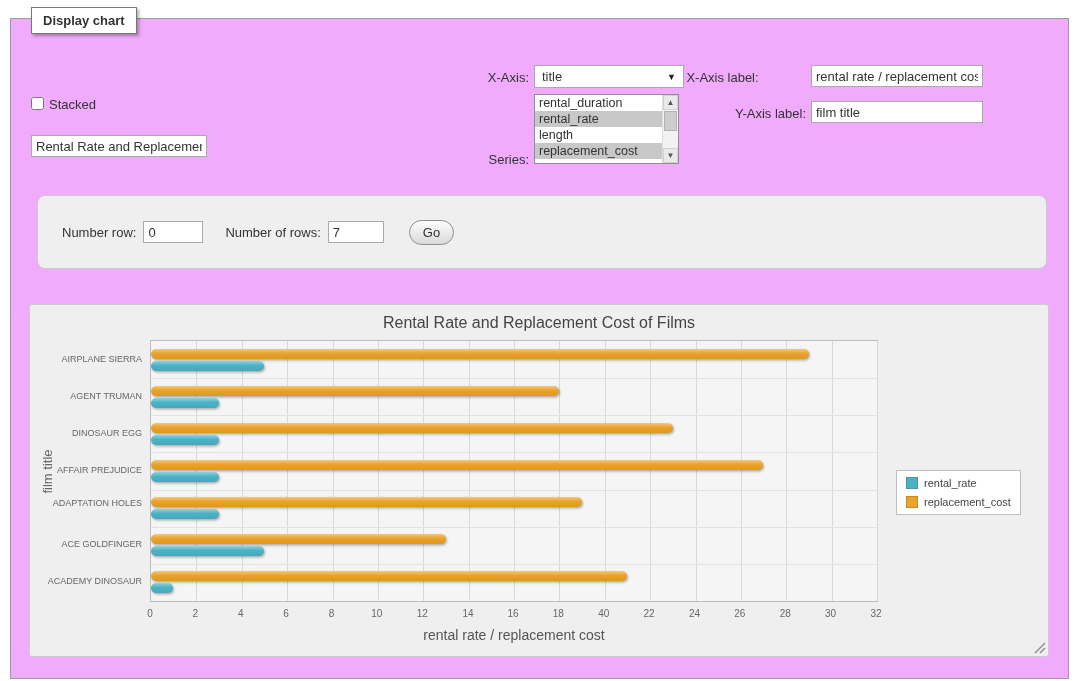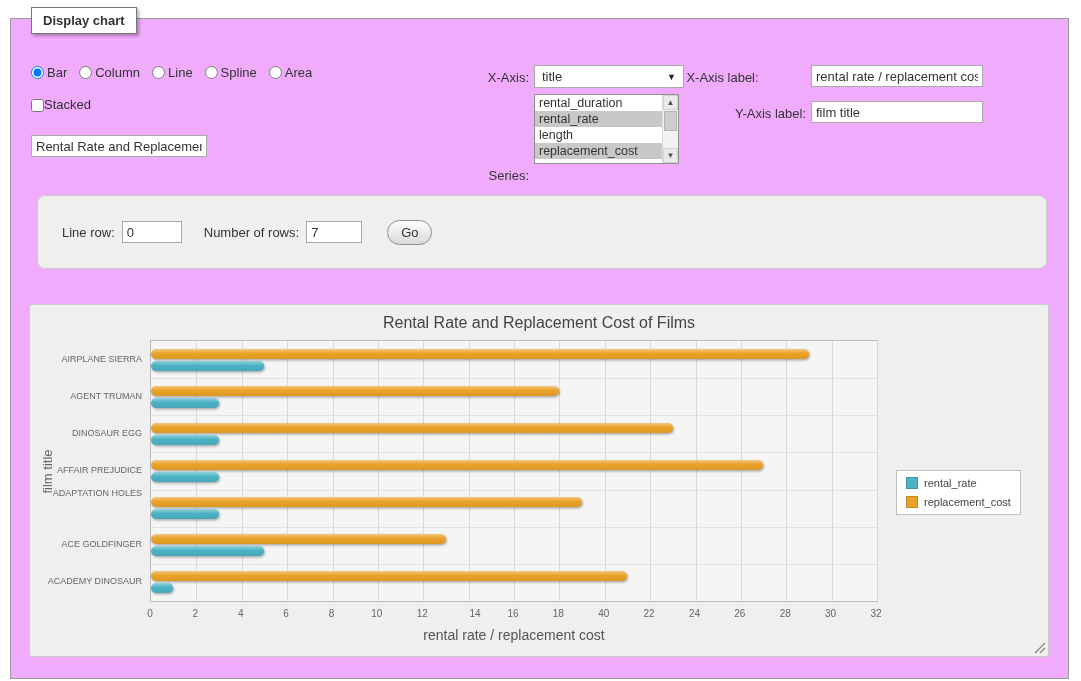--- a/index.html
+++ b/index.html
@@ -8,27 +8,27 @@
     font-family:"Liberation Sans", sans-serif; font-size:13px; color:#333; background:#fff;
   }
   .outer { position:absolute; left:10px; top:10px; width:1059px; height:661px;
            border:1px solid #9b9b9b; background:#f0abfc;margin-top:8px; }
   .legend-box { position:absolute; left:20px; top:-12px; background:#fff; border:1px solid #777;
                 padding:5px 11px; font-weight:bold; font-size:13px; z-index:5;
                 box-shadow:2px 2px 3px rgba(0,0,0,0.3); }
   .radio-group { position:absolute; left:20px; top:46px; display:flex; gap:12px; align-items:center; }
   .radio-opt { display:flex; align-items:center; gap:3px; cursor:default; }
   input[type=radio], input[type=checkbox] { margin:0; }
-  .stacked { position:absolute; left:20px; top:78px; display:flex; align-items:flex-end; }
+  .stacked { position:absolute; left:20px; top:78px; display:flex; gap:5px; align-items:flex-start; }
   input.text { border:1px solid #a9a9a9; font:13px "Liberation Sans",sans-serif; padding:2px 4px;
                color:#333; background:#fff; height:22px; }
   .title-input { position:absolute; left:20px; top:116px; width:176px; }
   .lbl { position:absolute; text-align:right; }
   .lbl-xaxis  { left:420px; top:51px; width:98px; }
-  .lbl-series { left:420px; top:149px; width:98px; }
+  .lbl-series { left:420px; top:133px; width:98px; }
   .lbl-xlabel { left:628px; top:51px; width:167px;text-align:center; }
   .lbl-ylabel { left:628px; top:87px; width:167px; }
   .select-box { position:absolute; left:523px; top:46px; width:150px; height:23px;
                 border:1px solid #a9a9a9; background:#fff; display:flex; align-items:center;
                 padding:0 7px; cursor:default; }
   .select-box .arrow { margin-left:auto; font-size:9px; color:#222; }
   .series-list { position:absolute; left:523px; top:75px; width:145px; height:70px;
                  border:1px solid #8f8f8f; background:#fff; display:flex; overflow:hidden; }
   .series-options { flex:1; overflow:hidden; }
   .series-option { height:16px; line-height:16px; padding:0 4px; font-size:12.5px; white-space:nowrap; }
@@ -71,42 +71,20 @@
   .legend-item { display:flex; align-items:center; gap:6px; font-size:11px; color:#444; }
   .legend-swatch { width:12px; height:12px; border:1px solid rgba(0,0,0,0.15); }
   .resize-handle { position:absolute; right:2px; bottom:2px; width:12px; height:12px; cursor:nwse-resize; }
 </style>
 </head>
 <body>
 
 <div class="outer">
   <div class="legend-box">Display chart</div>
 
-  <div class="radio-group">
-      <label class="radio-opt">
-        <input type="radio" name="ctype" checked="" style="">
-        <span>Bar</span>
-      </label>
-      <label class="radio-opt">
-        <input type="radio" name="ctype" style="">
-        <span>Column</span>
-      </label>
-      <label class="radio-opt">
-        <input type="radio" name="ctype" style="">
-        <span>Line</span>
-      </label>
-      <label class="radio-opt">
-        <input type="radio" name="ctype" style="">
-        <span>Spline</span>
-      </label>
-      <label class="radio-opt">
-        <input type="radio" name="ctype" style="">
-        <span>Area</span>
-      </label>
-    </div>
 
   <label class="stacked">
     <input type="checkbox" style="">
     <span>Stacked</span>
   </label>
 
   <input class="text title-input" value="Rental Rate and Replacement Cost of Films" style="">
 
   <div class="lbl lbl-xaxis">X-Axis:</div>
   <div class="select-box">
@@ -129,39 +107,39 @@
     </div>
   </div>
 
   <div class="lbl lbl-xlabel">X-Axis label:</div>
   <input class="text input-xlabel" value="rental rate / replacement cost" style="">
 
   <div class="lbl lbl-ylabel">Y-Axis label:</div>
   <input class="text input-ylabel" value="film title" style="">
 
   <div class="rows-box">
-    <span>Line row:</span>
+    <span>Number row:</span>
     <input class="text start-input" value="0" style="">
     <span style="width:8px"></span>
     <span>Number of rows:</span>
     <input class="text count-input" value="7" style="">
     <button class="go-btn">Go</button>
   </div>
 
   <div class="chart-box">
     <div class="chart-title">Rental Rate and Replacement Cost of Films</div>
     <div class="y-title-wrap">
       <span class="y-title">film title</span>
     </div>
     <div class="cat-labels">
         <div class="cat-label" style="top: 13.5714px;">AIRPLANE SIERRA</div>
         <div class="cat-label" style="top: 50.7143px;">AGENT TRUMAN</div>
         <div class="cat-label" style="top: 87.8571px;">DINOSAUR EGG</div>
         <div class="cat-label" style="top: 125px;">AFFAIR PREJUDICE</div>
-        <div class="cat-label" style="top: 148px;">ADAPTATION HOLES</div>
+        <div class="cat-label" style="top: 158px;">ADAPTATION HOLES</div>
         <div class="cat-label" style="top: 199.286px;">ACE GOLDFINGER</div>
         <div class="cat-label" style="top: 236.429px;">ACADEMY DINOSAUR</div>
       </div>
     <div class="plot">
         <div class="gridline-v" style="left: 45.375px;"></div>
         <div class="gridline-v" style="left: 90.75px;"></div>
         <div class="gridline-v" style="left: 136.125px;"></div>
         <div class="gridline-v" style="left: 181.5px;"></div>
         <div class="gridline-v" style="left: 226.875px;"></div>
         <div class="gridline-v" style="left: 272.25px;"></div>
@@ -197,21 +175,21 @@
         <div class="bar" style="top: 242.429px; width: 22.4606px; background-color: rgb(75, 178, 197);"></div>
       </div>
     <div class="x-ticks">
         <span class="x-tick" style="left: 0px;">0</span>
         <span class="x-tick" style="left: 45.375px;">2</span>
         <span class="x-tick" style="left: 90.75px;">4</span>
         <span class="x-tick" style="left: 136.125px;">6</span>
         <span class="x-tick" style="left: 181.5px;">8</span>
         <span class="x-tick" style="left: 226.875px;">10</span>
         <span class="x-tick" style="left: 272.25px;">12</span>
-        <span class="x-tick" style="left: 325px;">14</span>
+        <span class="x-tick" style="left: 318px;">14</span>
         <span class="x-tick" style="left: 363px;">16</span>
         <span class="x-tick" style="left: 408.375px;">18</span>
         <span class="x-tick" style="left: 453.75px;">40</span>
         <span class="x-tick" style="left: 499.125px;">22</span>
         <span class="x-tick" style="left: 544.5px;">24</span>
         <span class="x-tick" style="left: 589.875px;">26</span>
         <span class="x-tick" style="left: 635.25px;">28</span>
         <span class="x-tick" style="left: 680.625px;">30</span>
         <span class="x-tick" style="left: 726px;">32</span>
       </div>

